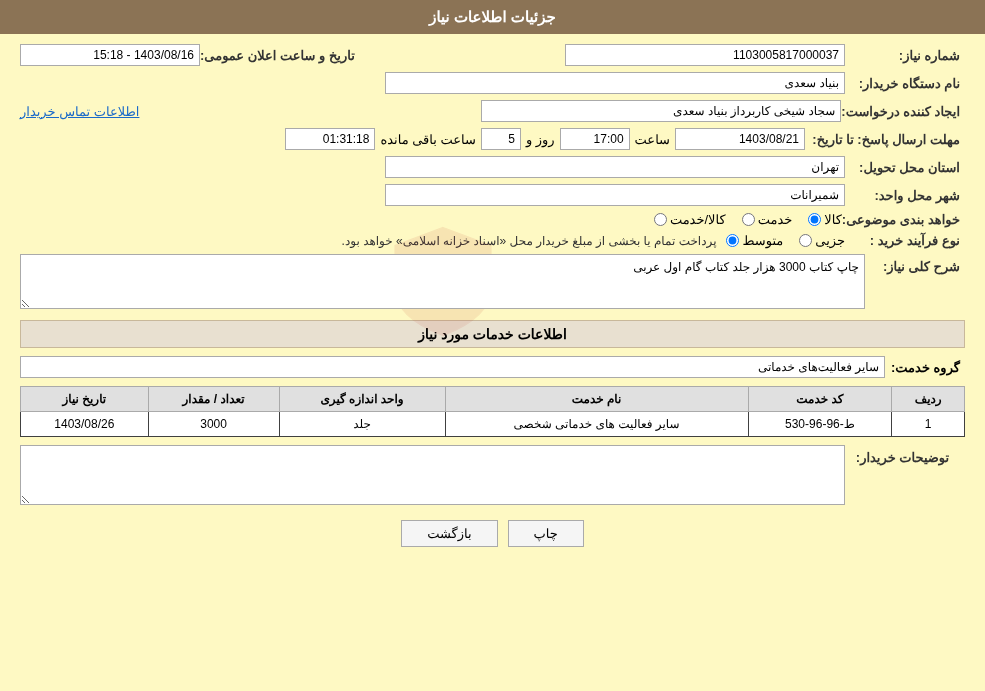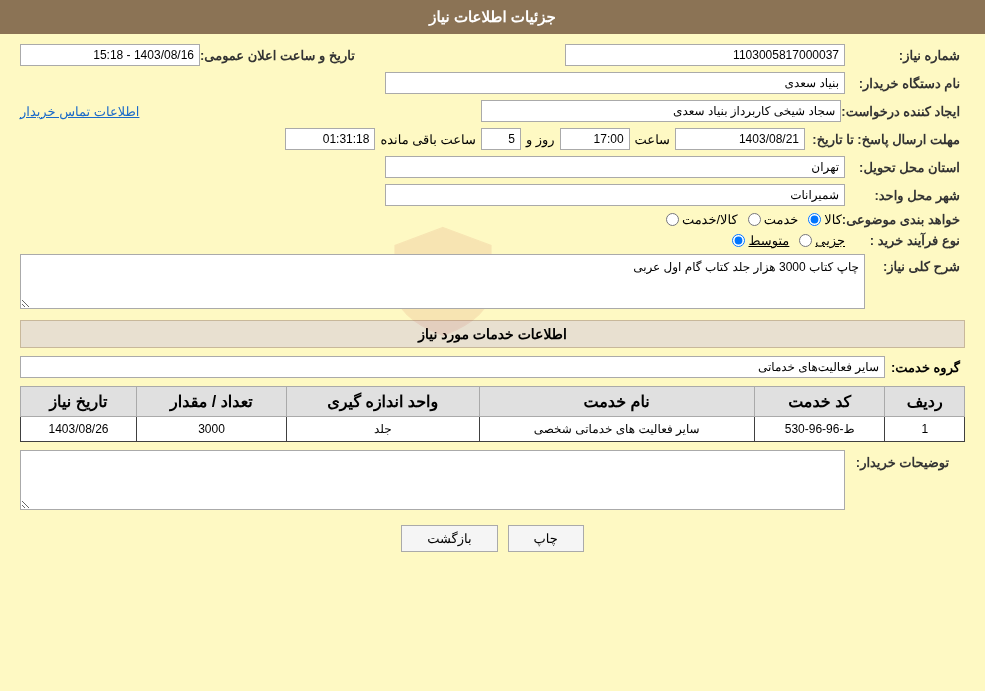--- a/index.html
+++ b/index.html
@@ -61,21 +61,21 @@
       border: 1px solid #c8b89a;
       text-align: center;
       padding: 5px;
       font-weight: bold;
       font-size: 14px;
       margin: 8px 0;
     }
     .radio-group {
       display: flex;
       align-items: center;
-      gap: 10px;
+      gap: 16px;
       flex-direction: row-reverse;
     }
     .radio-item {
       display: flex;
       align-items: center;
       gap: 3px;
     }
     .purchase-note {
       color: #333;
       font-size: 12px;
@@ -112,21 +112,21 @@
     table {
       width: 100%;
       border-collapse: collapse;
       margin: 8px 0;
     }
     table th {
       background: #e0e0e0;
       border: 1px solid #aaa;
       padding: 5px 8px;
       text-align: center;
-      font-size: 16px;
+      font-size: 12px;
     }
     table td {
       border: 1px solid #404040;
       padding: 5px 8px;
       text-align: center;
       font-size: 12px;
       background: #fff;
     }
     .buyer-notes-box {
       border: 1px solid #aaa;
@@ -224,30 +224,31 @@
         </div>
         <div class="radio-item">
           <span>کالا</span>
           <input type="radio" name="subject_cat" checked="" style="">
         </div>
       </div>
     </div>
 
     <div class="form-row">
       <span class="label">نوع فرآیند خرید :</span>
-      <div class="radio-group" style="margin-left:10px;text-decoration:underline;">
+      <div class="radio-group" style="margin-left:10px;">
         <div class="radio-item">
           <span>متوسط</span>
           <input type="radio" name="purchase_type" checked="" style="">
         </div>
         <div class="radio-item">
           <span>جزیی</span>
           <input type="radio" name="purchase_type" style="">
         </div>
       </div>
+      <span class="purchase-note">پرداخت تمام یا بخشی از مبلغ خریدار محل «اسناد خزانه اسلامی» خواهد بود.</span>
     </div>
 
     <div class="form-row" style="align-items:flex-start;">
       <span class="label" style="min-width:100px;padding-top:5px;">شرح کلی نیاز:</span>
       <div style="flex:1; position:relative;">
 
         <div style="position:relative;">
           <div style="position:absolute;left:50%;top:50%;transform:translate(-50%,-50%);opacity:0.1;z-index:0;pointer-events:none;">
             <svg width="120" height="120" viewBox="0 0 100 100">
               <path d="M50 5 L90 20 L90 55 Q90 80 50 95 Q10 80 10 55 L10 20 Z" fill="#c0392b" stroke="#c0392b"></path>

